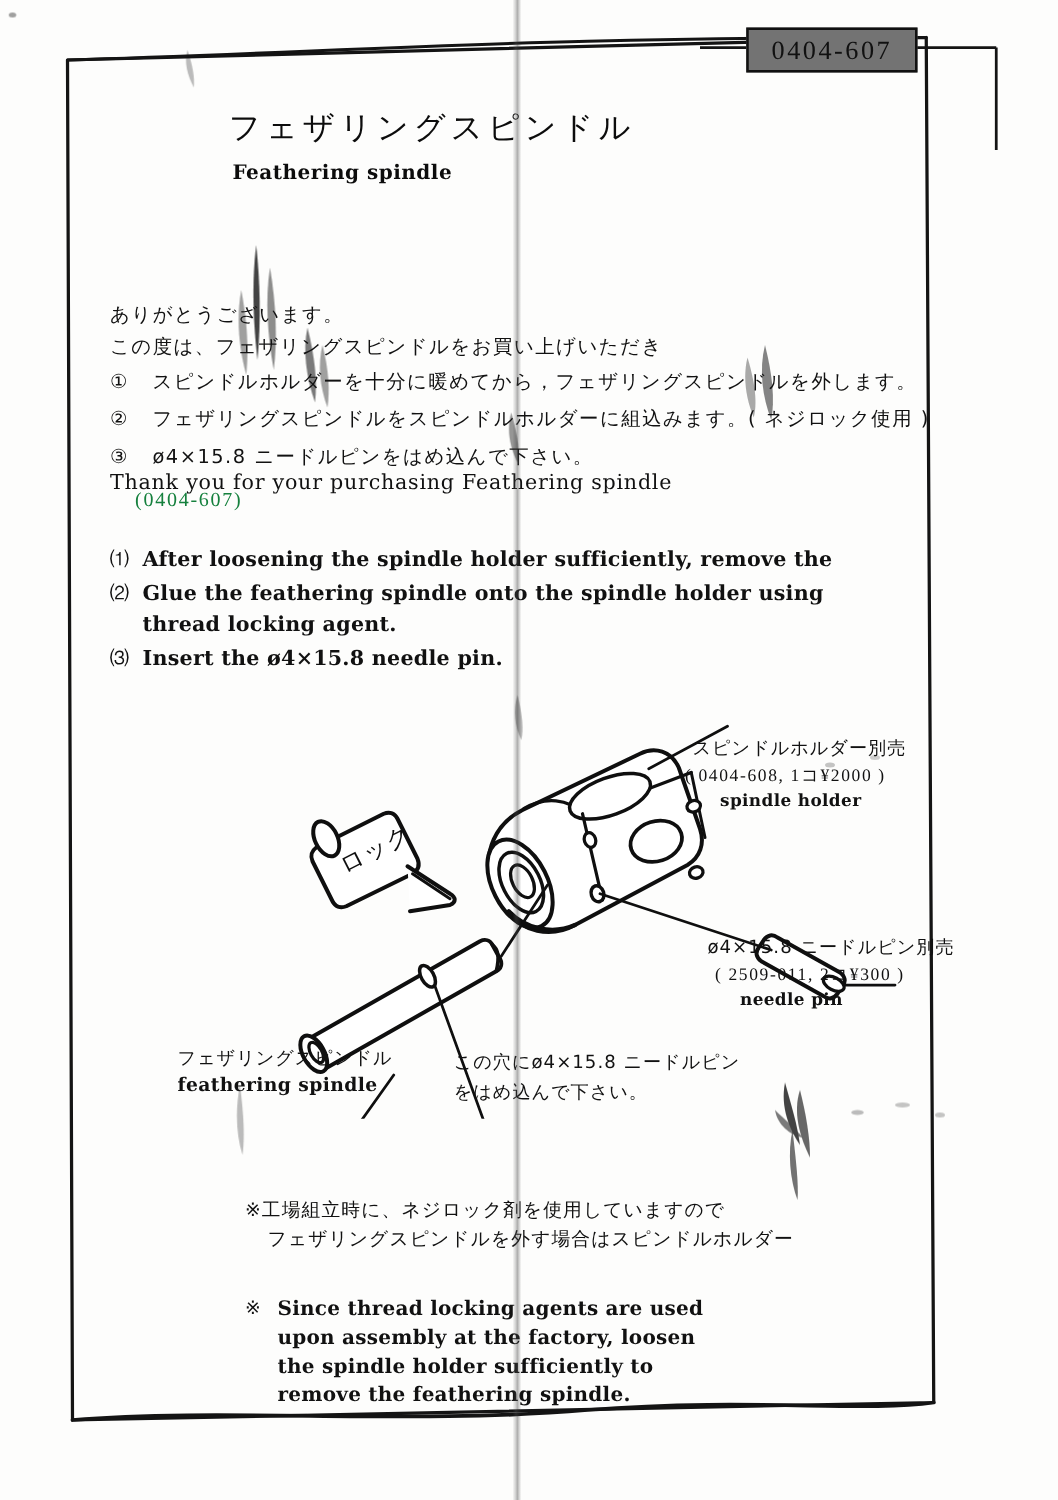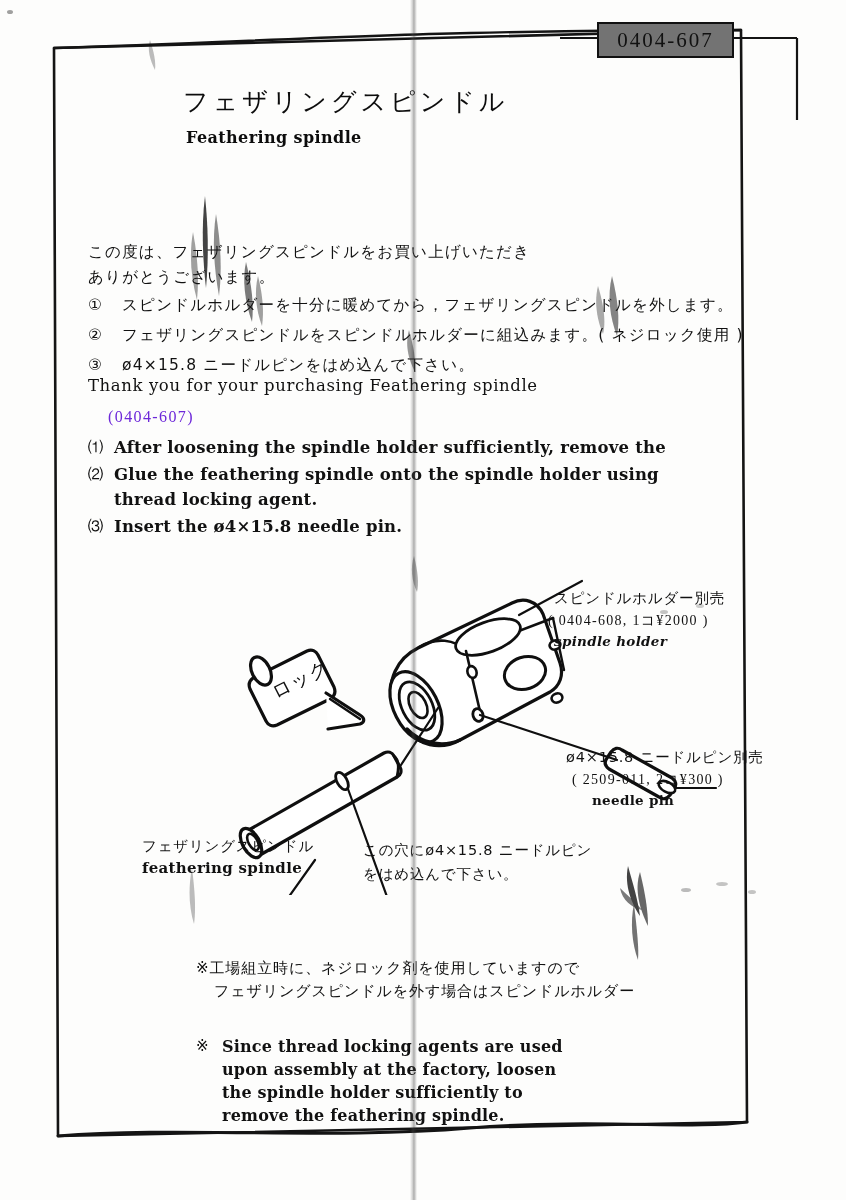--- a/index.html
+++ b/index.html
@@ -40,22 +40,22 @@
     font-family:"DejaVu Sans",sans-serif;font-size:15.5px;color:#111;
     letter-spacing:1.2px;line-height:30px;white-space:nowrap;display:flex;
   }
   .jp-item .num{display:inline-block;width:34px;flex:none;}
   
   .en-thanks{
     position:absolute;left:88px;top:376px;
     font-family:"DejaVu Serif",serif;font-size:16.5px;color:#111;letter-spacing:.6px;white-space:nowrap;
   }
   .en-code{
-    position:absolute;left:108px;top:408px;
-    font-family:"Liberation Serif",serif;font-size:16px;color:#6d28d9;letter-spacing:1.4px;white-space:nowrap;
+    position:absolute;left:108px;top:392px;
+    font-family:"Liberation Serif",serif;font-size:16px;color:#15803d;letter-spacing:1.4px;white-space:nowrap;
   }
   .en-list{position:absolute;left:88px;top:435px;width:640px;}
   .en-item{display:flex;margin-bottom:2px;}
   .en-item .num{
     width:26px;flex:none;font-family:"DejaVu Serif",serif;font-size:15px;color:#111;
     line-height:25px;
   }
   .en-item .txt{
     font-family:"DejaVu Serif",serif;font-size:16.5px;font-weight:bold;color:#111;
     line-height:25px;letter-spacing:.2px;
@@ -63,21 +63,21 @@
   .en-item .txt div{white-space:nowrap;}
   
   #diagram{position:absolute;left:120px;top:575px;width:720px;height:320px;}
   
   .callout{position:absolute;white-space:nowrap;}
   .co-jp{font-family:"DejaVu Sans",sans-serif;font-size:14.5px;color:#111;letter-spacing:.8px;}
   .co-code{font-family:"Liberation Serif",serif;font-size:14px;color:#111;letter-spacing:1.3px;}
   .co-en{font-family:"DejaVu Serif",serif;font-size:13.5px;font-weight:bold;color:#111;letter-spacing:.3px;}
   #co-holder{left:554px;top:589px;}
   #co-holder .co-code{margin-left:-6px;margin-top:4px;}
-  #co-holder .co-en{margin-top:3px;font-style:italic;}
+  #co-holder .co-en{margin-left:22px;margin-top:3px;}
   #co-pin{left:566px;top:748px;}
   #co-pin .co-code{margin-left:6px;margin-top:4px;}
   #co-pin .co-en{margin-left:26px;margin-top:3px;}
   #co-spindle{left:142px;top:837px;}
   #co-spindle .co-en{margin-top:3px;font-size:15px;}
   #co-hole{left:363px;top:838px;}
   #co-hole .co-jp{line-height:24px;}
   
   .note-jp{position:absolute;left:196px;top:957px;}
   .note-jp div{
@@ -114,22 +114,22 @@
 </svg>
 
 <div class="partno-box">
   <span>0404-607</span>
 </div>
 
 <div class="title-jp">フェザリングスピンドル</div>
 <div class="title-en">Feathering spindle</div>
 
 <div class="jp-block">
+  <div class="jp-line">ありがとうございます。</div>
   <div class="jp-line">この度は、フェザリングスピンドルをお買い上げいただき</div>
-  <div class="jp-line">ありがとうございます。</div>
   <div class="jp-item">
     <span class="num">①</span>
     <span>スピンドルホルダーを十分に暖めてから，フェザリングスピンドルを外します。</span>
   </div>
   <div class="jp-item">
     <span class="num">②</span>
     <span>フェザリングスピンドルをスピンドルホルダーに組込みます。( ネジロック使用 )</span>
   </div>
   <div class="jp-item">
     <span class="num">③</span>

